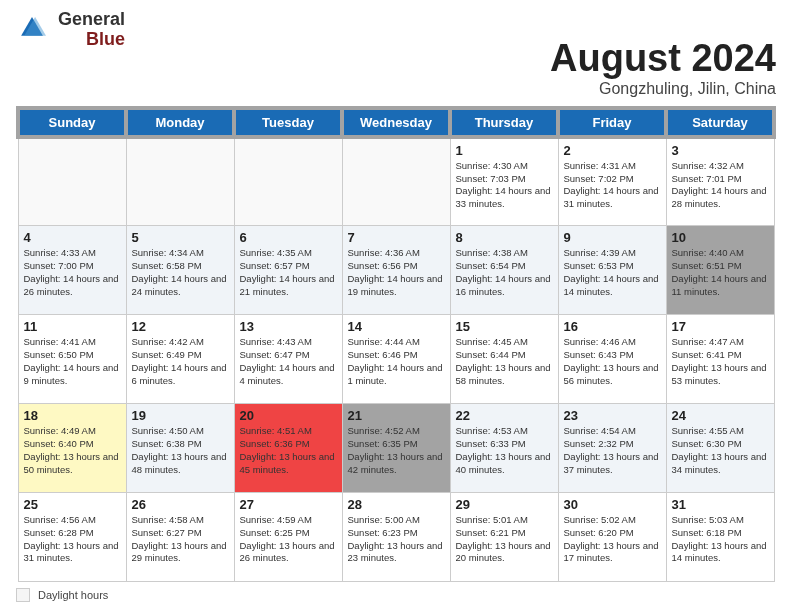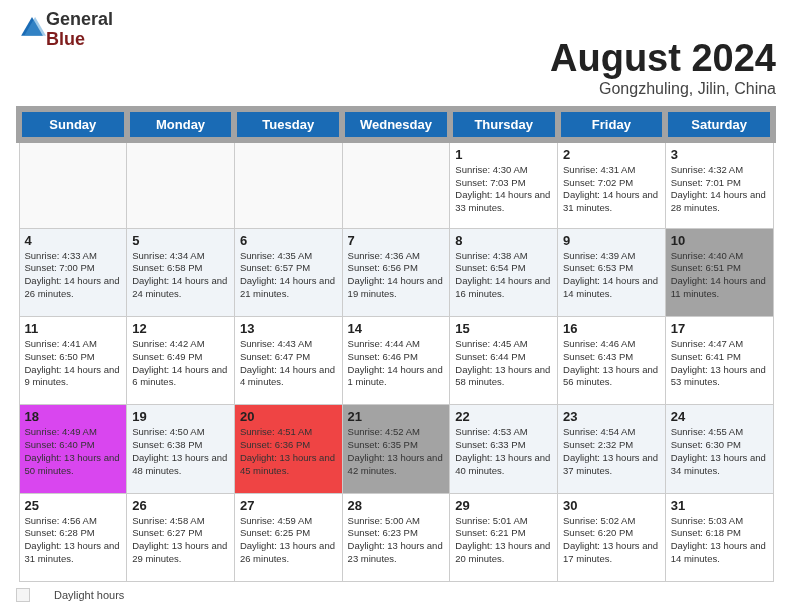--- a/index.html
+++ b/index.html
@@ -60,21 +60,21 @@
       width: 100%;
       table-layout: fixed;
     }
     .calendar th {
       background: #1a6bb5;
       color: #fff;
       font-size: 13px;
       font-weight: bold;
       text-align: center;
       padding: 5px 2px;
-      border: 6px solid #a3a3a3;
+      border: 4px solid #a3a3a3;
     }
     .calendar td {
       border: 1px solid #ccc;
       vertical-align: top;
       padding: 4px 5px;
       font-size: 10px;
       color: #333;
       height: 82px;
       background: #fff;
     }
@@ -92,21 +92,21 @@
       margin-bottom: 2px;
     }
     .day-info {
       font-size: 9.5px;
       line-height: 1.35;
       color: #333;
     }
     .legend {
       display: flex;
       align-items: center;
-      gap: 24px;
+      gap: 8px;
       margin-top: 6px;
       font-size: 11px;
       color: #444;
     }
     .legend-box {
       width: 14px;
       height: 14px;
       background: #f5f5f5;
       border: 1px solid #ccc;
       display: inline-block;
@@ -117,21 +117,21 @@
 
 <div class="page">
   <div class="header">
     <div class="logo">
       <div>
         <svg class="logo-icon" viewBox="0 0 36 36">
           <polygon points="18,4 32,28 4,28" fill="#1a6bb5"></polygon>
           <polygon points="22,4 36,28 8,28" fill="#4a9ad4" opacity="0.5"></polygon>
         </svg>
       </div>
-      <div style="margin-left:0;">
+      <div style="margin-left:12px;text-align:right;">
         <div class="logo-text">
           <span class="logo-general">General</span><br>
           <span class="logo-blue">Blue</span>
         </div>
       </div>
     </div>
     <div class="title-block">
       <div class="month-title">August 2024</div>
       <div class="subtitle">Gongzhuling, Jilin, China</div>
     </div>
@@ -273,21 +273,21 @@
           </td>
           <td>
             <span class="day-number">17</span>
             <div class="day-info">Sunrise: 4:47 AM
 Sunset: 6:41 PM
 Daylight: 13 hours
 and 53 minutes.</div>
           </td>
         </tr>
         <tr>
-          <td style="background: #d946ef;">
+          <td style="background: #fef9c3;">
             <span class="day-number">18</span>
             <div class="day-info">Sunrise: 4:49 AM
 Sunset: 6:40 PM
 Daylight: 13 hours
 and 50 minutes.</div>
           </td>
           <td style="background: rgb(240, 244, 248);">
             <span class="day-number">19</span>
             <div class="day-info">Sunrise: 4:50 AM
 Sunset: 6:38 PM

